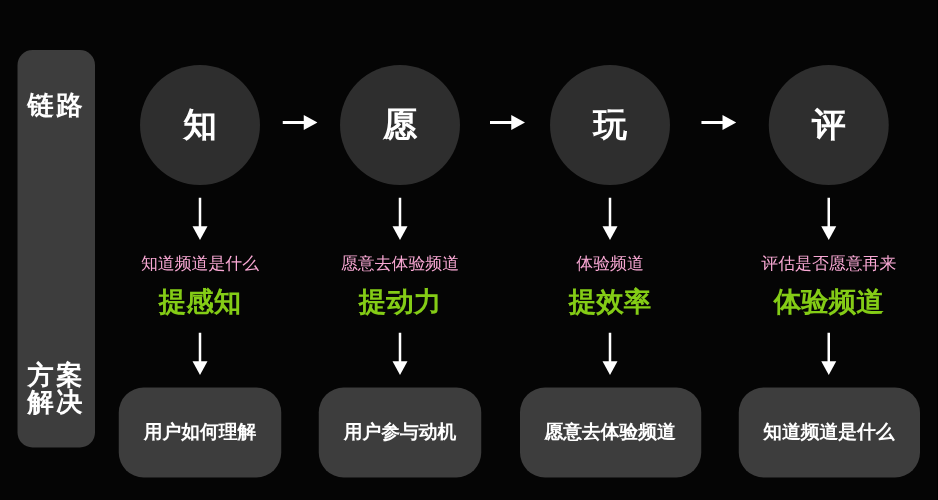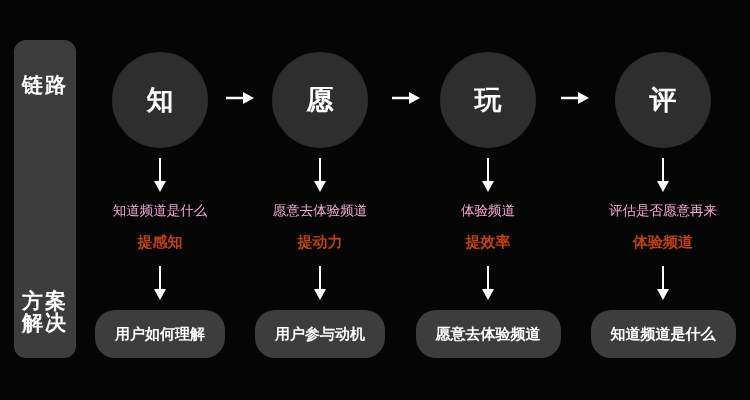--- a/index.html
+++ b/index.html
@@ -24,23 +24,23 @@
   .col{
     position:absolute;top:52px;display:flex;flex-direction:column;align-items:center;
   }
   .circle{
     width:96px;height:96px;border-radius:50%;background:#2e2e2e;
     display:flex;align-items:center;justify-content:center;
     font-size:27px;font-weight:700;color:#fff;
   }
   .varrow{margin-top:10px;height:34px;display:flex;align-items:center;justify-content:center;}
   .desc{margin-top:10px;font-size:13.5px;color:#f9a8d4;white-space:nowrap;height:18px;line-height:18px;}
-  .boldline{margin-top:8px;font-size:15px;font-weight:700;color:#c2410c;white-space:nowrap;height:28px;line-height:28px;}
+  .boldline{margin-top:8px;font-size:22px;font-weight:700;color:#84cc16;white-space:nowrap;height:28px;line-height:28px;}
   .pill{
-    margin-top:10px;height:40px;line-height:40px;padding:4px 20px;border-radius:20px;
+    margin-top:10px;height:40px;line-height:40px;padding:16px 20px;border-radius:20px;
     background:#3d3d3d;font-size:15px;font-weight:700;color:#fff;white-space:nowrap;
   }
   
   .harrow{position:absolute;top:90px;}
 </style>
 </head>
 <body>
 
 <div class="canvas">
 

